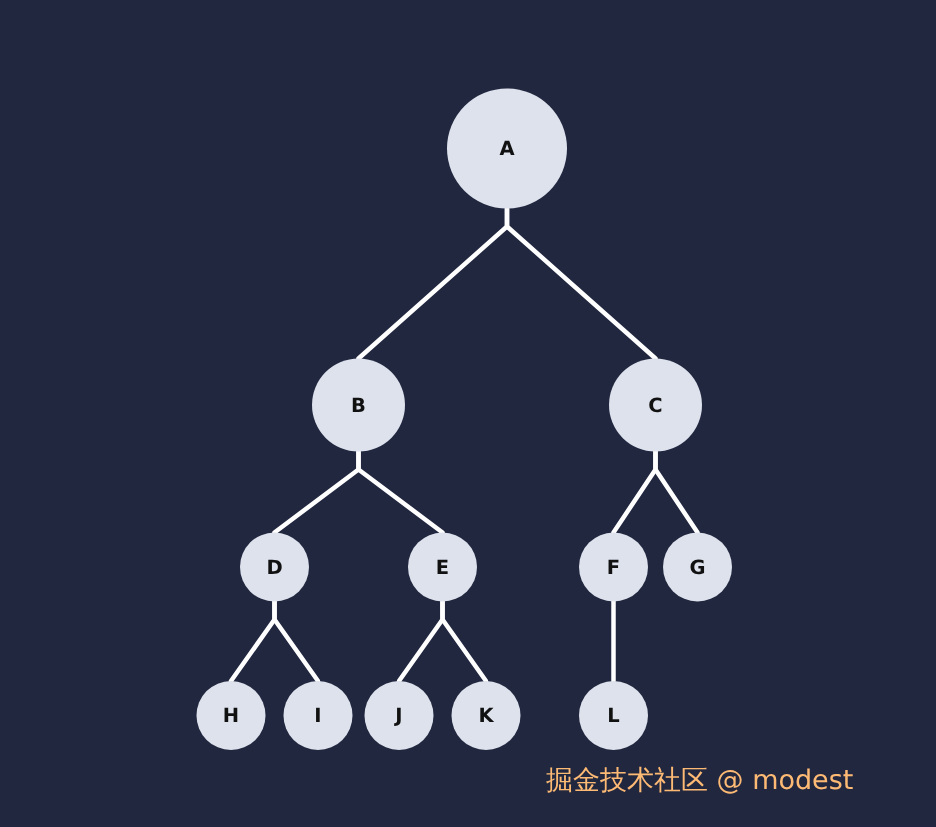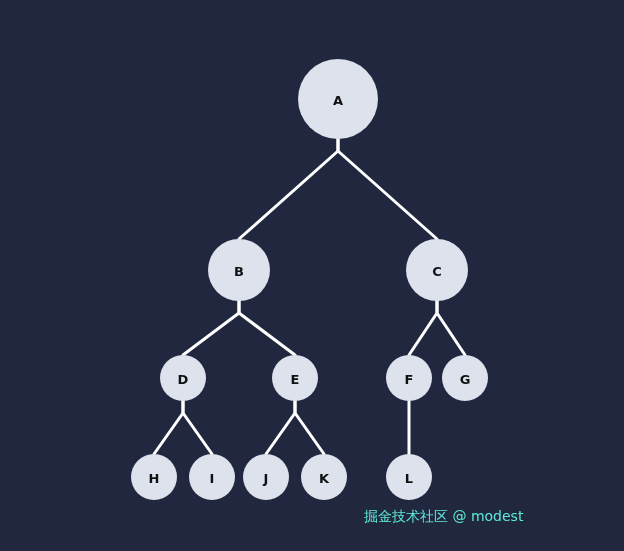--- a/index.html
+++ b/index.html
@@ -1,21 +1,21 @@
 <!DOCTYPE html>
 <html><head>
   <meta charset="utf-8">
   <style>
     html, body { margin:0; padding:0; }
     body { width:624px; height:551px; background:#222740; overflow:hidden; position:relative; font-family:"DejaVu Sans", sans-serif; }
     svg.tree { position:absolute; left:0; top:0; }
     .edge { stroke:#ffffff; stroke-width:3; fill:none; stroke-linecap:round; stroke-linejoin:round; }
     .node circle { fill:#dde2ec; }
     .node text { font-family:"DejaVu Sans", sans-serif; font-weight:bold; font-size:13px; fill:#111111; text-anchor:middle; dominant-baseline:central; }
-    .watermark { position:absolute; left:364px; top:508px; color:#5eead4; font-size:14px; font-family:"DejaVu Sans", sans-serif; white-space:nowrap; }
+    .watermark { position:absolute; left:364px; top:508px; color:#fdba74; font-size:18px; font-family:"DejaVu Sans", sans-serif; white-space:nowrap; }
   </style>
 </head>
 <body>
 
 <svg class="tree" width="624" height="551" viewBox="0 0 624 551">
   <g id="edges">
       <path d="M338,139 L338,151 L239,239" class="edge"></path>
       <path d="M338,139 L338,151 L437,239" class="edge"></path>
       <path d="M239,301 L239,313 L183,355" class="edge"></path>
       <path d="M239,301 L239,313 L295,355" class="edge"></path>

